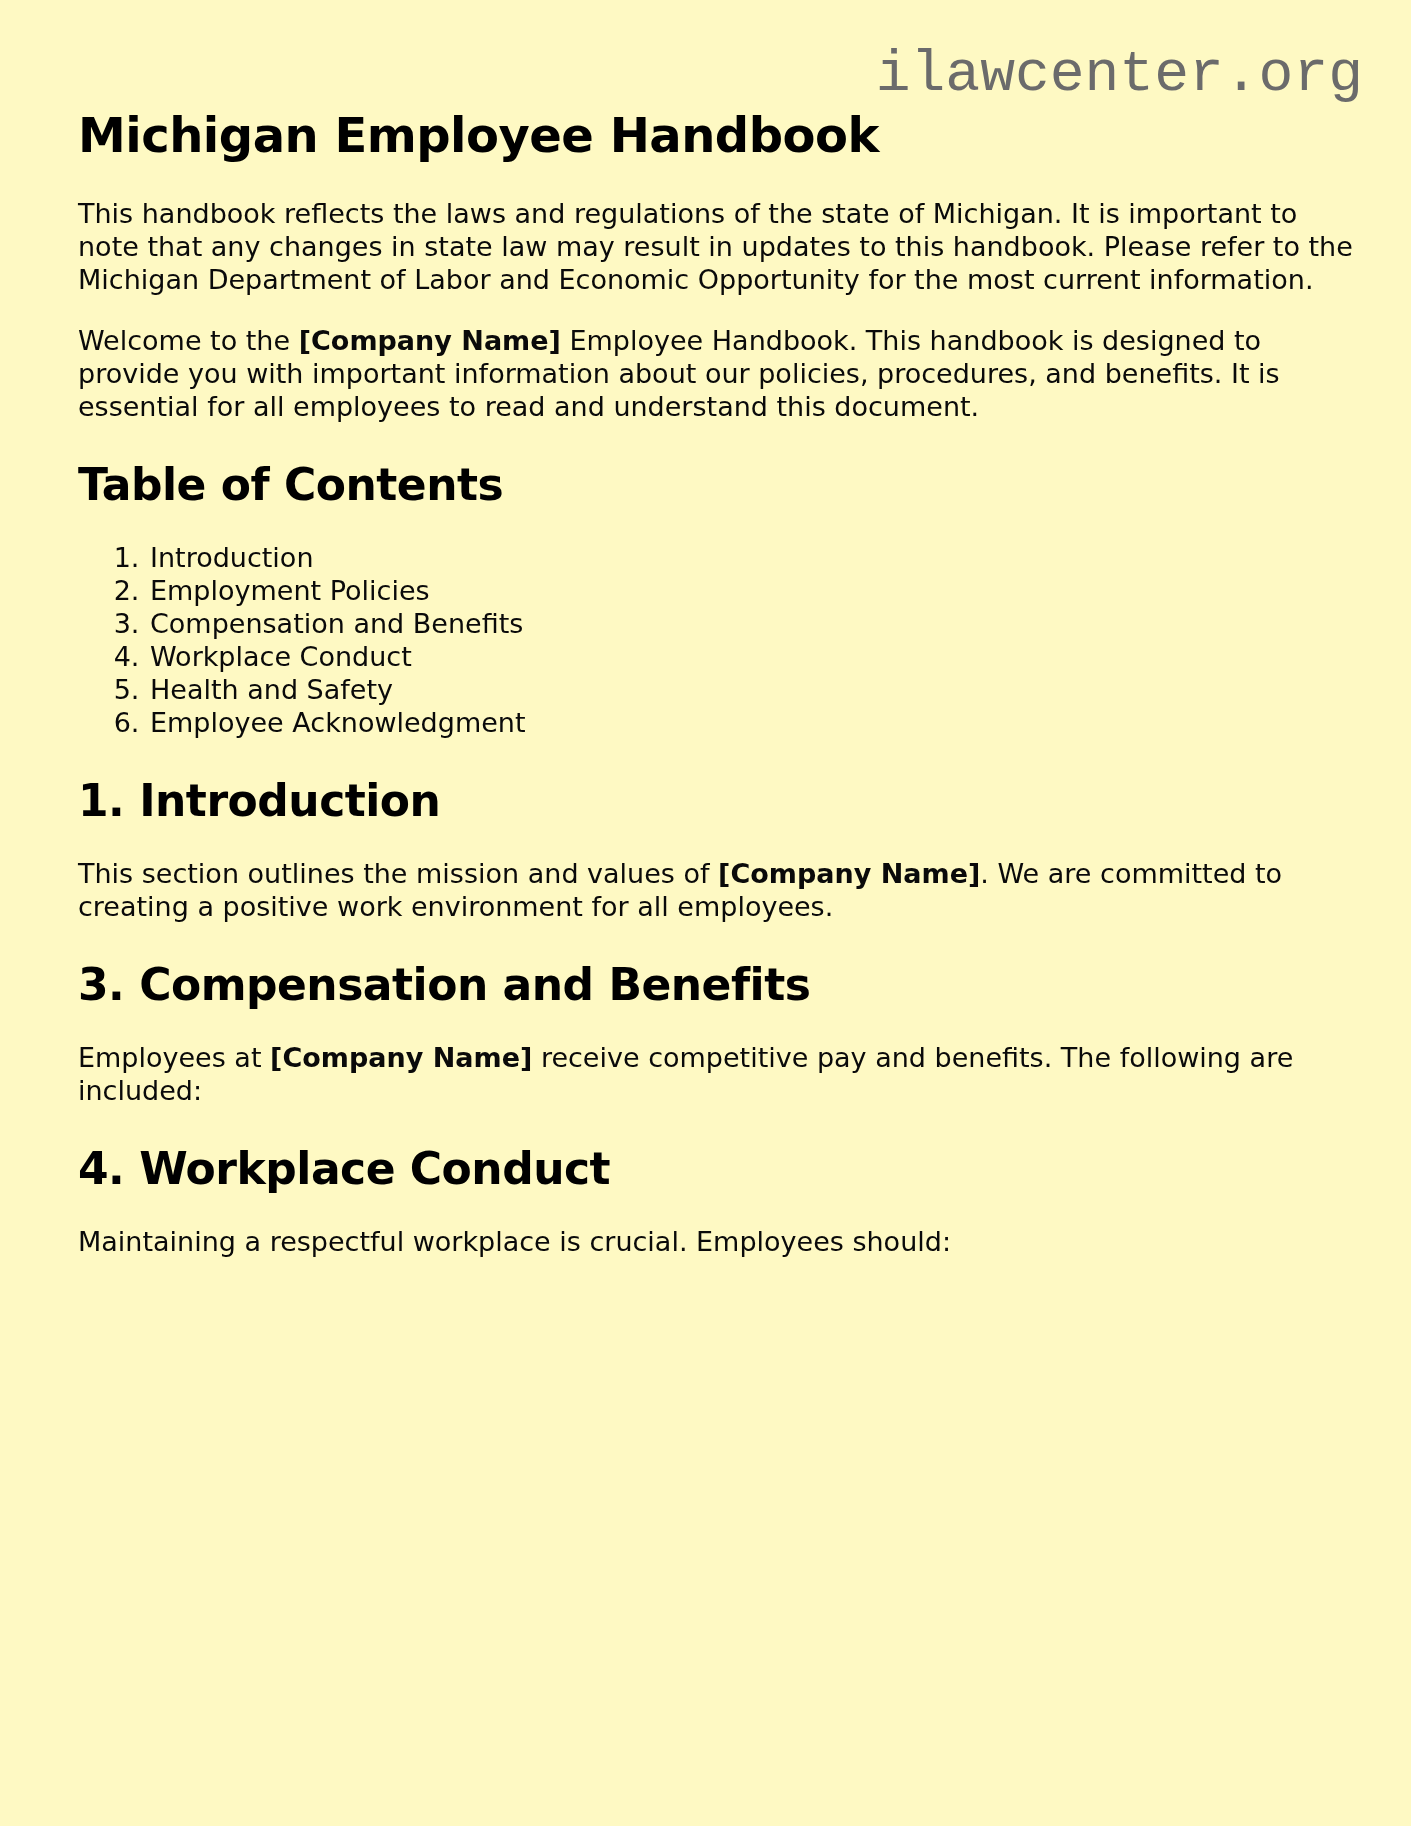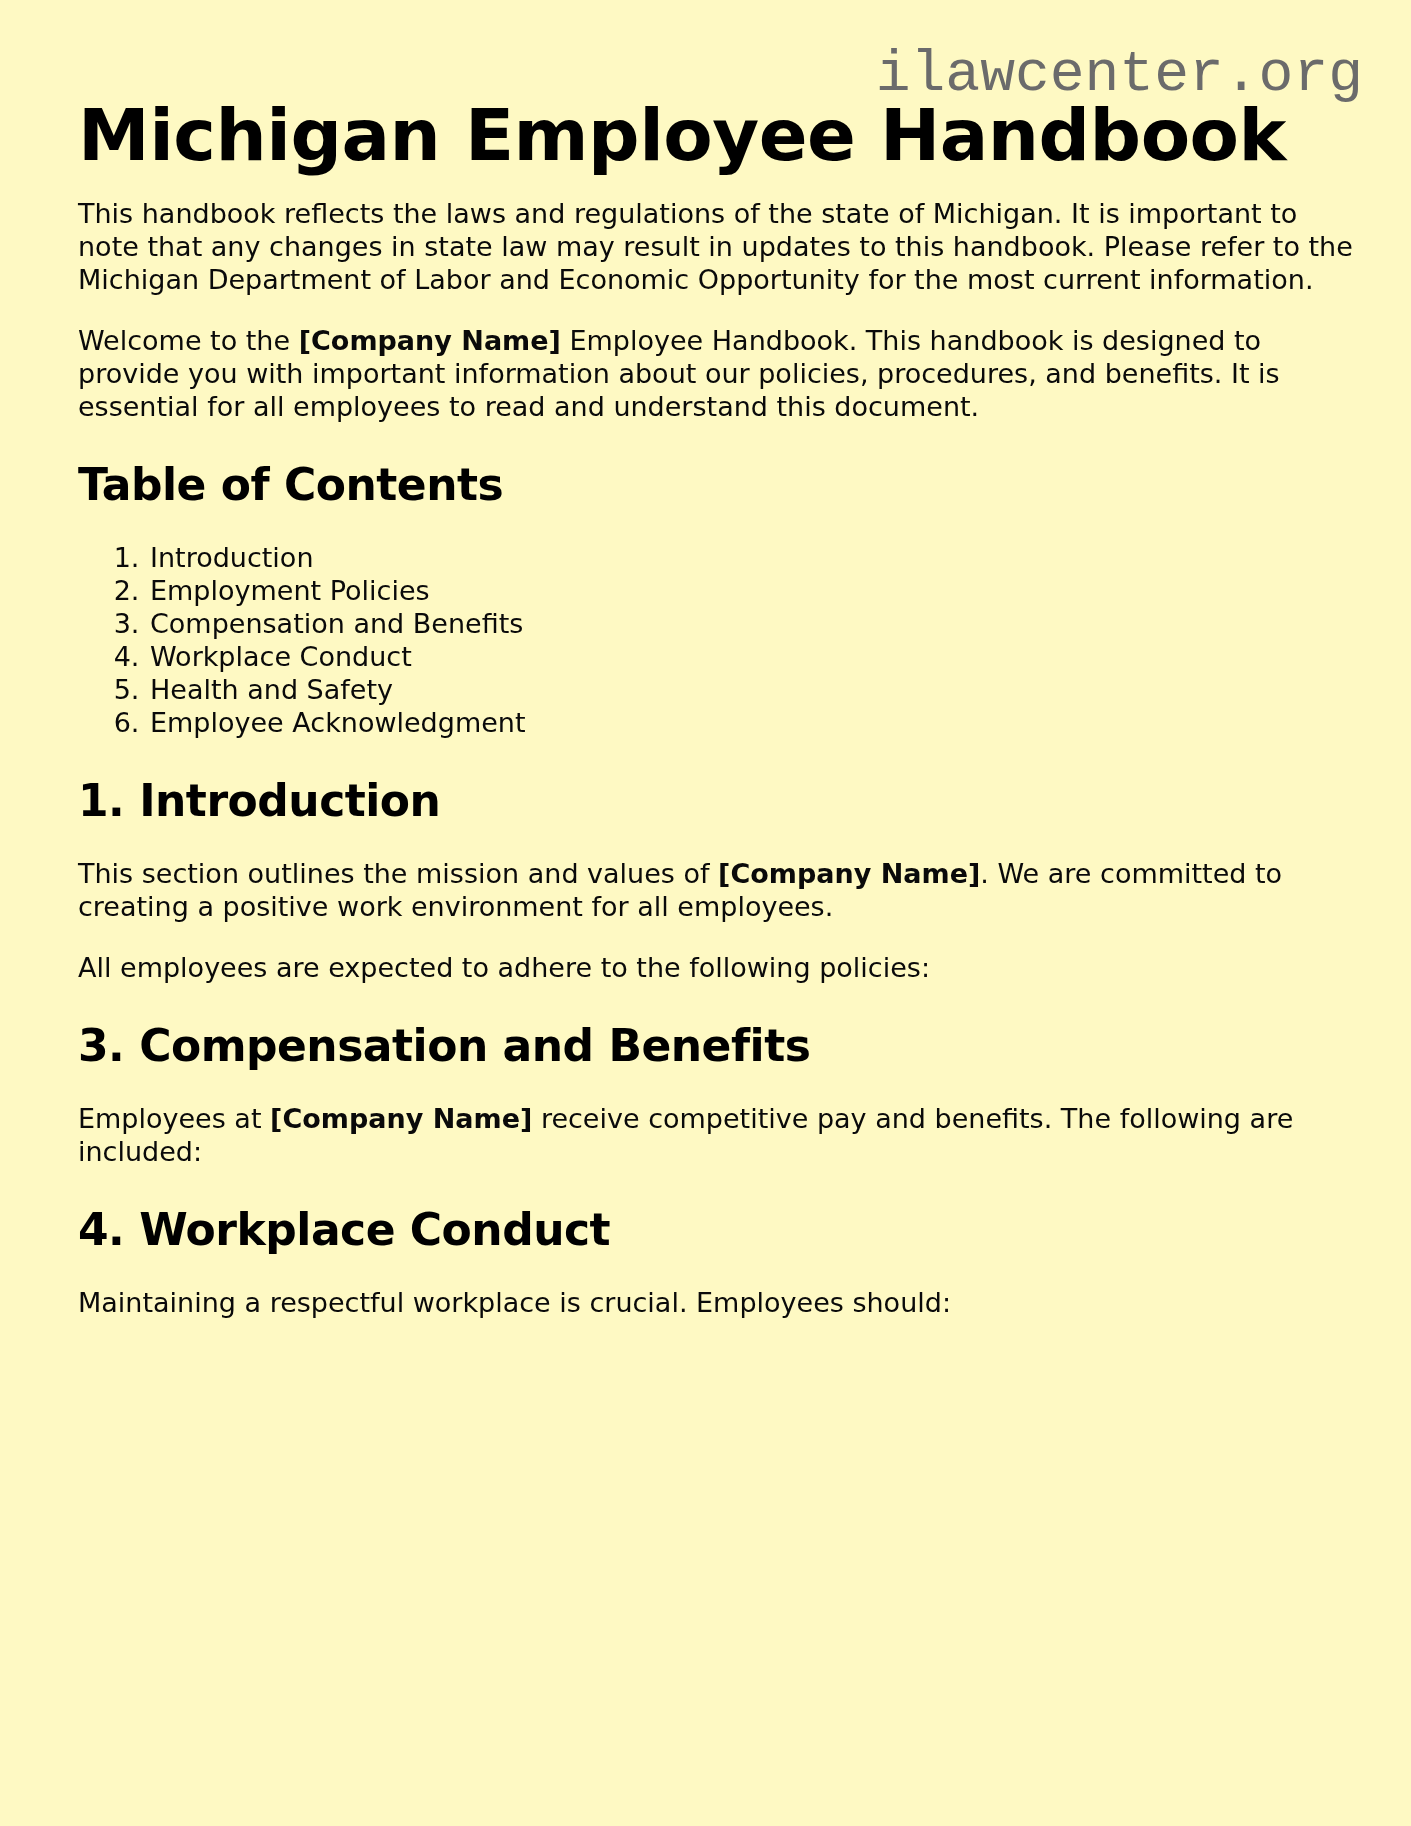--- a/index.html
+++ b/index.html
@@ -26,21 +26,21 @@
     right: 48px;
     font-family: "Liberation Mono", "DejaVu Sans Mono", monospace;
     font-size: 58px;
     line-height: 1;
     font-weight: 400;
     color: #6b6b6b;
     white-space: nowrap;
   }
   h1 {
     margin: 0 0 26px 0;
-    font-size: 72px;
+    font-size: 48px;
     line-height: 67px;
     font-weight: 700;
     color: #000000;
     letter-spacing: -0.5px;
   }
   h2 {
     margin: 36px 0 31px 0;
     font-size: 44px;
     line-height: 51px;
     font-weight: 700;
@@ -83,21 +83,20 @@
     <li>Workplace Conduct</li>
     <li>Health and Safety</li>
     <li>Employee Acknowledgment</li>
   </ol>
 
   <h2>1. Introduction</h2>
 
   <p><span>This section outlines the mission and values of </span><strong>[Company Name]</strong><span>. We are committed to creating a positive work environment for all employees.</span></p>
 
 
-  <p>All employees are expected to adhere to the following policies:</p>
 
 
   <h2>3. Compensation and Benefits</h2>
 
   <p><span>Employees at </span><strong>[Company Name]</strong><span> receive competitive pay and benefits. The following are included:</span></p>
 
 
   <h2>4. Workplace Conduct</h2>
 
   <p>Maintaining a respectful workplace is crucial. Employees should:</p>

